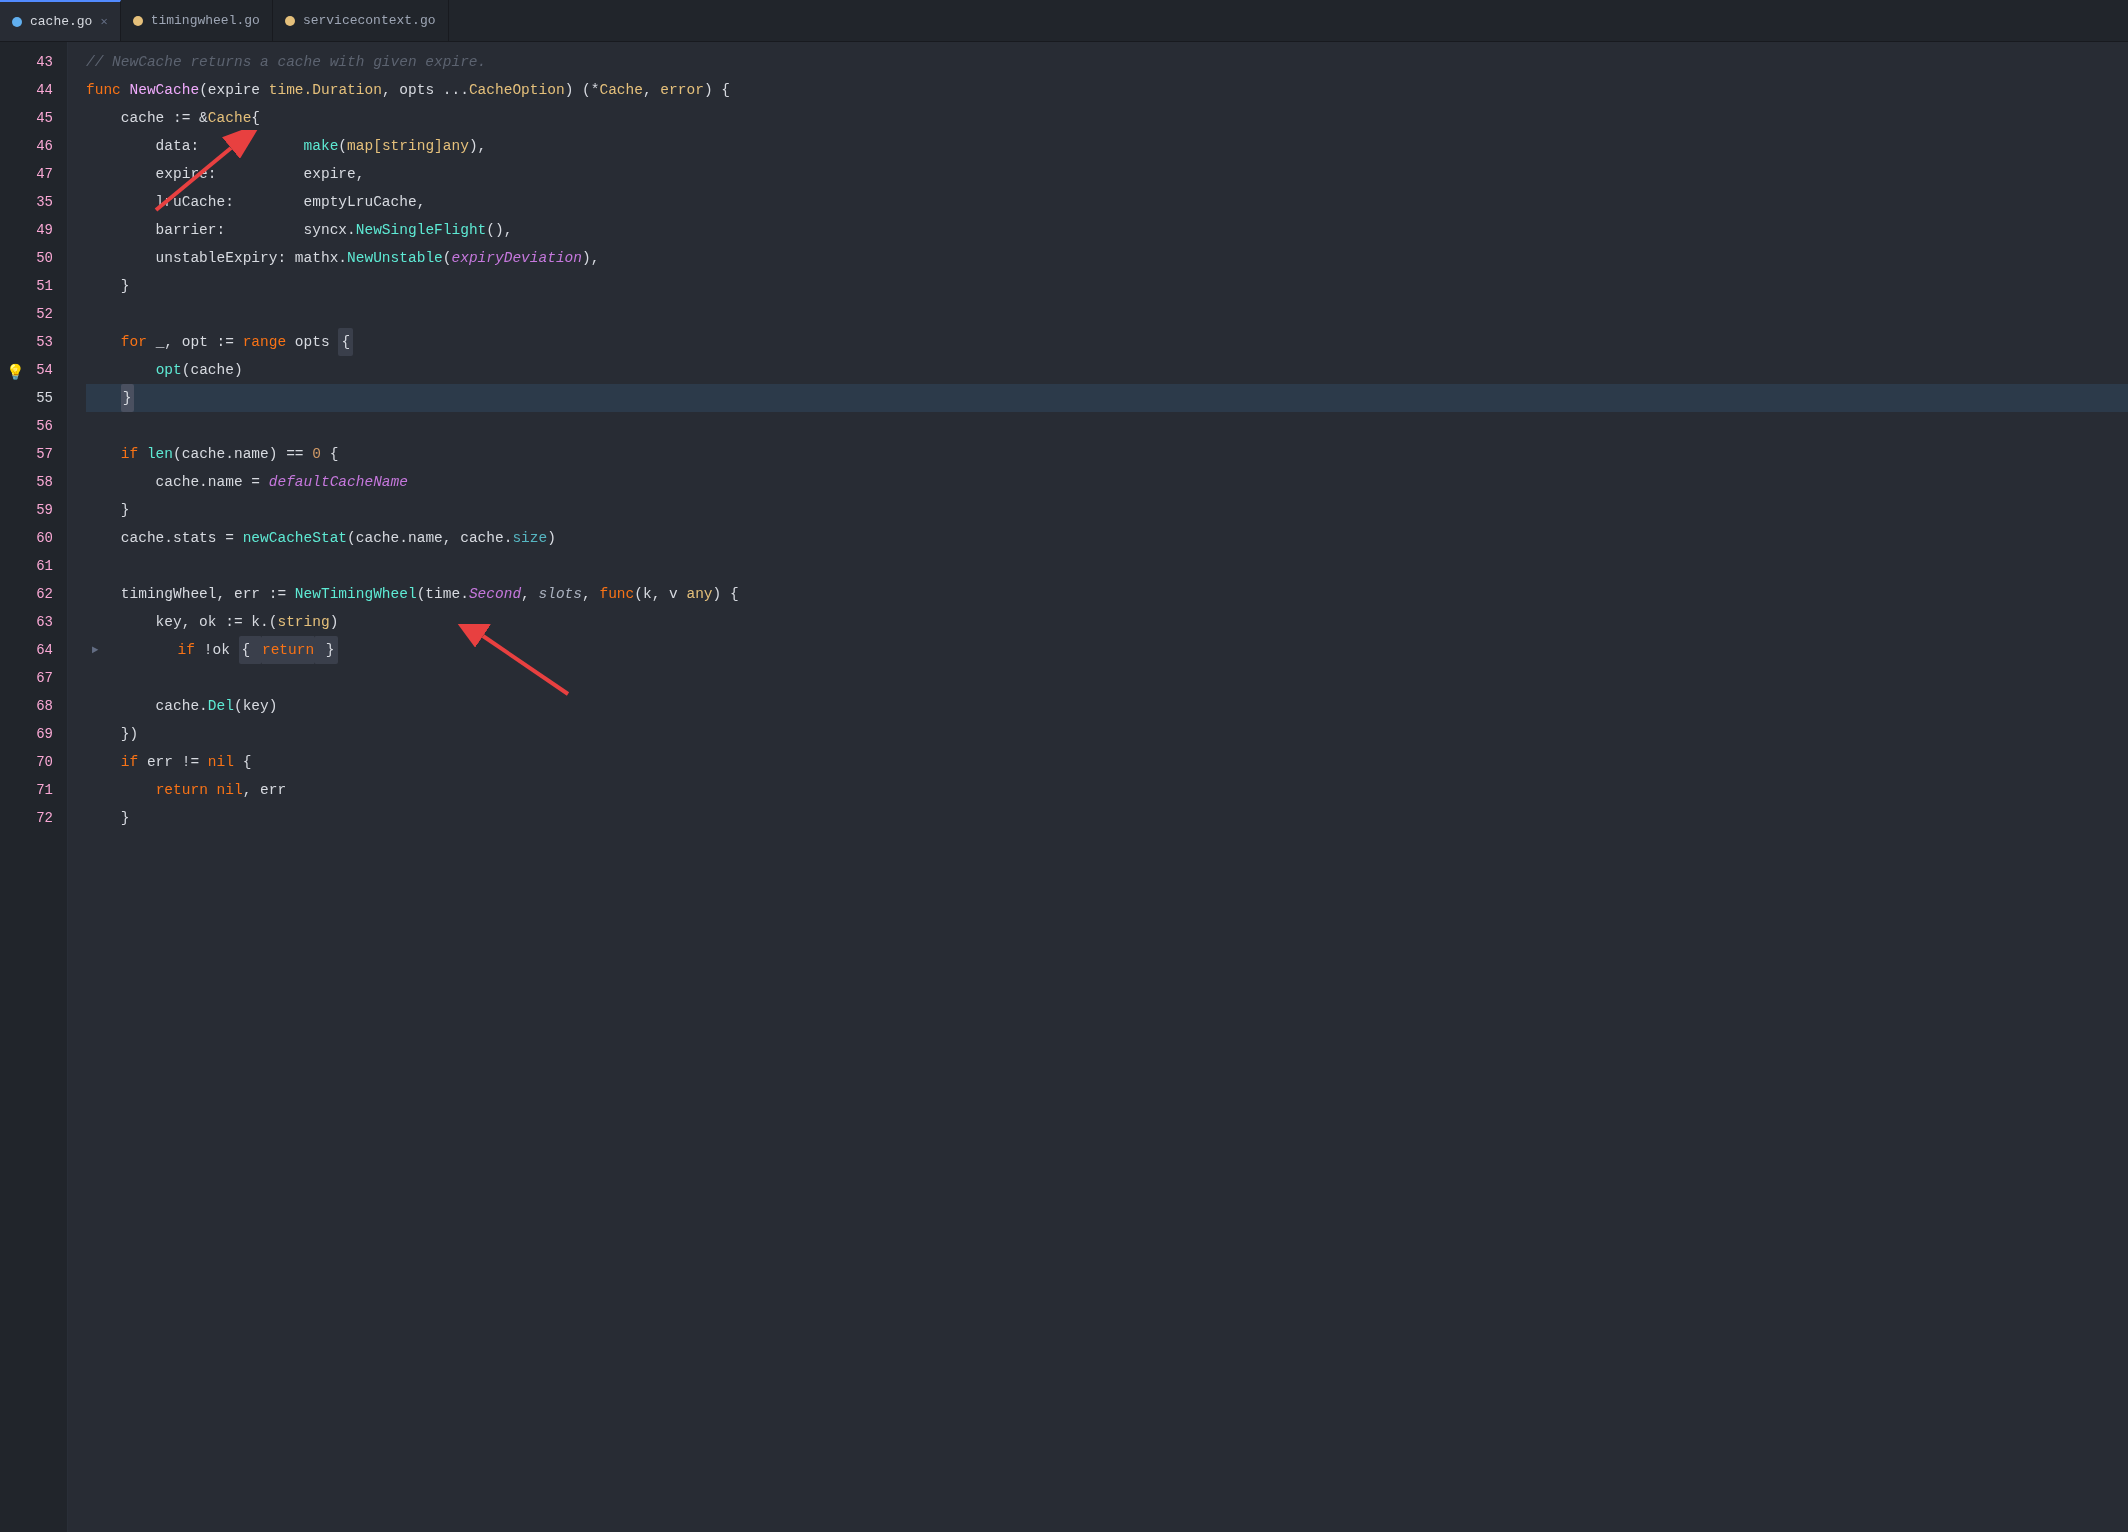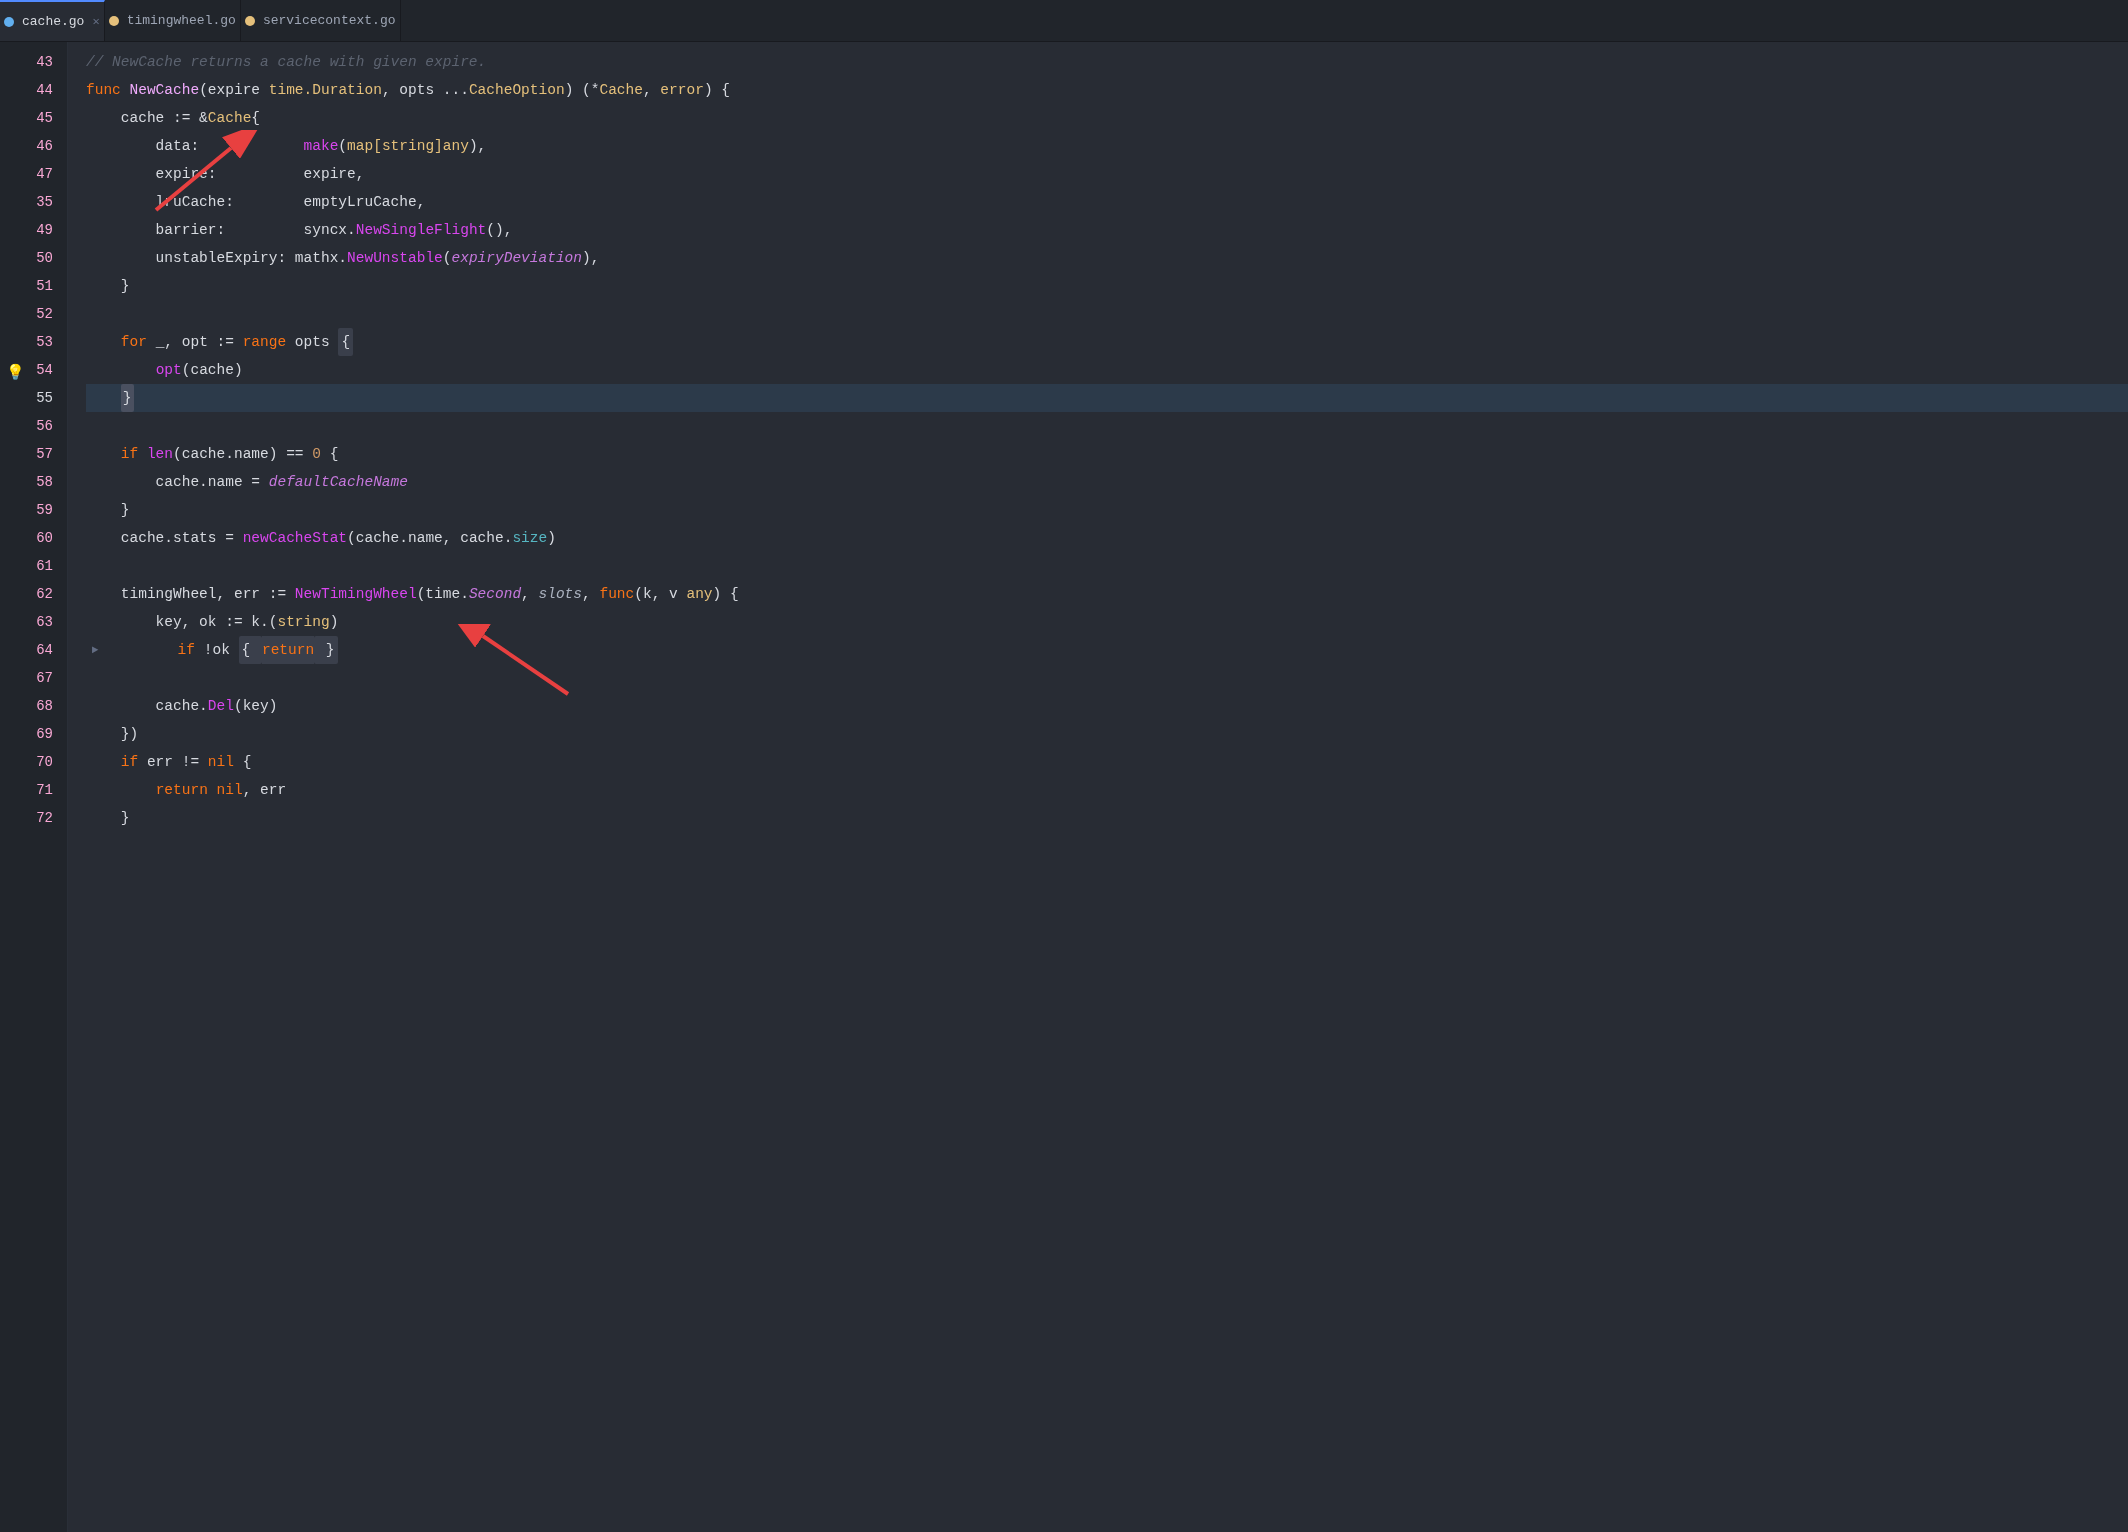--- a/index.html
+++ b/index.html
@@ -15,21 +15,21 @@
     .tab-bar {
       display: flex;
       align-items: stretch;
       background: #21252b;
       height: 42px;
       border-bottom: 1px solid #181a1f;
     }
     .tab {
       display: flex;
       align-items: center;
-      padding: 0 4px;
+      padding: 0 12px;
       gap: 8px;
       font-size: 13px;
       color: #9da5b4;
       border-right: 1px solid #181a1f;
       cursor: pointer;
       white-space: nowrap;
       height: 100%;
       position: relative;
     }
     .tab.active {
@@ -91,21 +91,21 @@
     .code-line.active {
       background: #2c3a4a;
     }
     
     .kw { color: #f97316; } 
     .fn { color: #f0abfc; } 
     .type { color: #e5c07b; } 
     .num { color: #d19a66; } 
     .comment { color: #5c6370; font-style: italic; }
     .purple { color: #c678dd; }
-    .blue { color: #d946ef; }
+    .blue { color: #5eead4; }
     .cyan { color: #56b6c2; }
     .white { color: #d7dae0; }
     .italic { font-style: italic; }
     .collapse-btn {
       display: inline-flex;
       align-items: center;
       justify-content: center;
       width: 18px;
       height: 18px;
       cursor: pointer;

